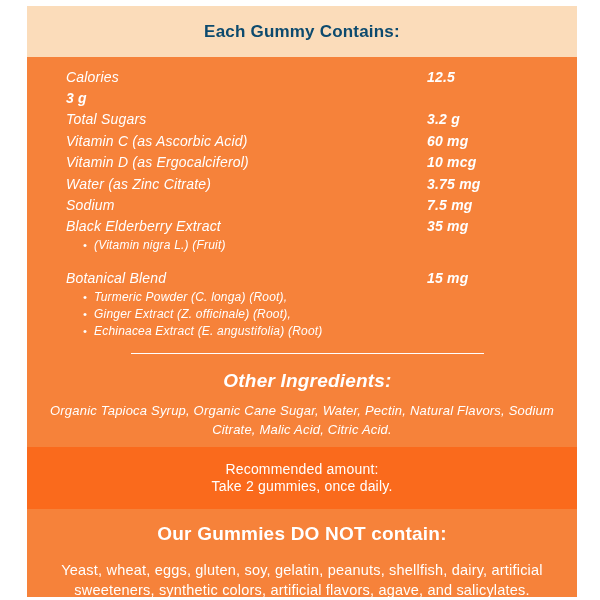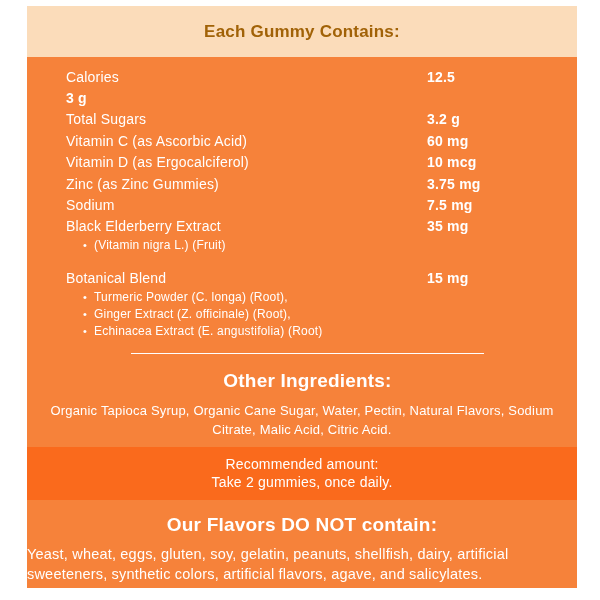--- a/index.html
+++ b/index.html
@@ -13,32 +13,33 @@
     color: #ffffff;
   }
 
   
   .header {
     background: #fbdcba;
     height: 51px;
     display: flex; align-items: center; justify-content: center;
   }
   .header h1 {
-    color: #a16207;
+    color: #0c4a6e;
     font-size: 17px;
     font-weight: bold;
     letter-spacing: 0.2px;
   }
 
   
   .panel {
     background: #f6823a;
     height: 390px;
     padding: 9px 28px 0 39px;
     font-size: 14px;
+    font-style: italic;
   }
   .row {
     display: flex;
     align-items: center;
     height: 21.4px;
     letter-spacing: 0.2px;
   }
   .row .lbl { width: 361px; flex: none; font-weight: normal; }
   .row .val { font-weight: bold; }
 
@@ -73,40 +74,40 @@
     text-align: center;
     font-size: 13px;
     line-height: 19px;
     margin: 9px -12px 0 -23px; 
     letter-spacing: 0.2px;
   }
 
   
   .band {
     background: #fa6a1c;
-    height: 53px;
+    height: 62px;
     display: flex; flex-direction: column;
     align-items: center; justify-content: center;
     font-size: 14px;
     line-height: 17.5px;
     letter-spacing: 0.2px;
   }
 
   
   .bottom {
     background: #f6823a;
     height: 88px;
     padding-top: 14px;
   }
   .bottom .sec-heading { margin-top: 0; }
   .bottom p {
-    text-align: left;
+    text-align: center;
     font-size: 14.5px;
     line-height: 19.5px;
-    margin-top: 9px;
+    margin-top: 16px;
     letter-spacing: 0.2px;
   }
 </style>
 </head>
 <body>
 
 <div class="label-wrap">
 
   <div class="header">
     <h1>Each Gummy Contains:</h1>
@@ -127,21 +128,21 @@
     </div>
     <div class="row">
       <span class="lbl">Vitamin C (as Ascorbic Acid)</span>
       <span class="val">60 mg</span>
     </div>
     <div class="row">
       <span class="lbl">Vitamin D (as Ergocalciferol)</span>
       <span class="val">10 mcg</span>
     </div>
     <div class="row">
-      <span class="lbl">Zinc (as Zinc Gummies)</span>
+      <span class="lbl">Water (as Zinc Citrate)</span>
       <span class="val">3.75 mg</span>
     </div>
     <div class="row">
       <span class="lbl">Sodium</span>
       <span class="val">7.5 mg</span>
     </div>
     <div class="row">
       <span class="lbl">Black Elderberry Extract</span>
       <span class="val">35 mg</span>
     </div>
@@ -174,17 +175,17 @@
     <div class="sec-heading">Other Ingredients:</div>
     <p class="ingredients">Organic Tapioca Syrup, Organic Cane Sugar, Water, Pectin, Natural Flavors, Sodium Citrate, Malic Acid, Citric Acid.</p>
   </div>
 
   <div class="band">
     <span>Recommended amount:</span>
     <span>Take 2 gummies, once daily.</span>
   </div>
 
   <div class="bottom">
-    <div class="sec-heading">Our Flavors DO NOT contain:</div>
+    <div class="sec-heading">Our Gummies DO NOT contain:</div>
     <p>Yeast, wheat, eggs, gluten, soy, gelatin, peanuts, shellfish, dairy, artificial sweeteners, synthetic colors, artificial flavors, agave, and salicylates.</p>
   </div>
 
 </div>
 
 </body></html>

